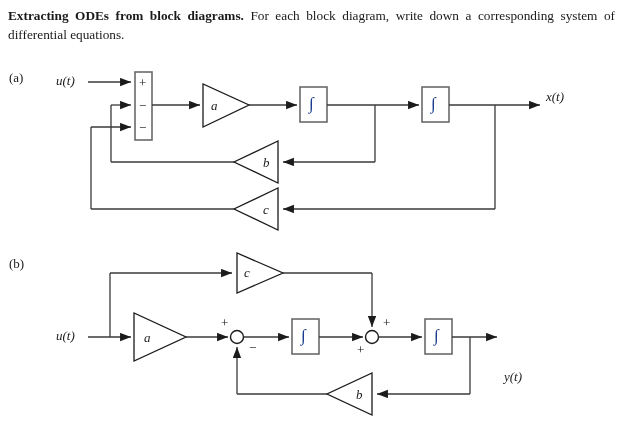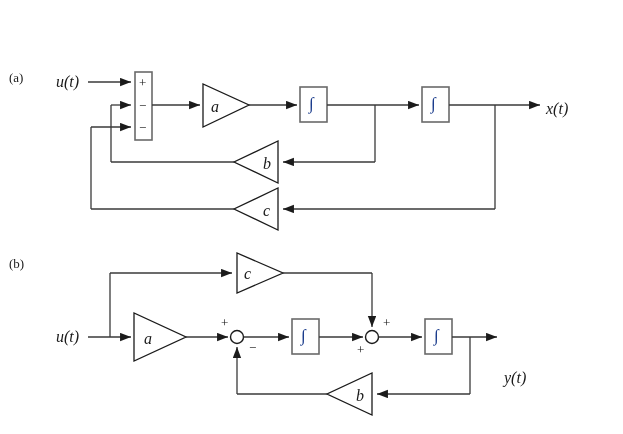--- a/index.html
+++ b/index.html
@@ -1,35 +1,38 @@
 <!DOCTYPE html>
 <html><head>
 <meta charset="utf-8">
 <style>
   html,body{margin:0;padding:0;background:#ffffff;}
   body{width:623px;height:434px;position:relative;overflow:hidden;
        font-family:"Liberation Serif","DejaVu Serif",serif;color:#1a1a1a;}
   #stage{position:absolute;left:0;top:0;width:623px;height:434px;}
   .prompt{position:absolute;left:8px;top:6px;width:607px;font-size:13.3px;line-height:1.45;text-align:justify;}
   .prompt b{font-weight:bold;}
-  .lbl{position:absolute;font-style:italic;font-size:16px;white-space:nowrap;}
+  .lbl{position:absolute;font-style:italic;font-size:13px;white-space:nowrap;}
   .plain{position:absolute;font-size:13px;white-space:nowrap;font-style:normal;}
   .sign{position:absolute;font-size:13px;font-style:normal;color:#111;line-height:1;}
   svg{position:absolute;left:0;top:0;width:623px;height:434px;overflow:visible;}
   .ln{stroke:#3a3a3a;stroke-width:1.3;fill:none;}
   .shape{stroke:#1b1b1b;stroke-width:1.3;fill:#ffffff;}
   .boxsh{stroke:#6a6a6a;stroke-width:1.6;fill:#ffffff;}
   .circ{stroke:#1b1b1b;stroke-width:1.4;fill:#ffffff;}
   .intgl{position:absolute;font-family:"Liberation Serif","DejaVu Serif",serif;font-style:italic;font-size:17px;color:#1b3c8c;}
 </style>
 </head>
 <body>
 
 <div id="stage">
 
+  <div class="prompt">
+    <b>Extracting ODEs from block diagrams.</b><span> For each block diagram, write down a corresponding system of differential equations.</span>
+  </div>
 
   <svg viewBox="0 0 623 434">
     <defs>
       <marker id="ar" markerWidth="9" markerHeight="9" refX="8.4" refY="3.2" orient="auto" markerUnits="strokeWidth">
         <path d="M0,0 L8.4,3.2 L0,6.4 z" fill="#1b1b1b"></path>
       </marker>
     </defs>
 
     <line class="ln" x1="88" y1="82" x2="131" y2="82" marker-end="url(#ar)"></line>
 
@@ -94,21 +97,21 @@
 
     <line class="ln" x1="470" y1="337" x2="470" y2="394"></line>
     <line class="ln" x1="470" y1="394" x2="377" y2="394" marker-end="url(#ar)"></line>
     <polygon class="shape" points="372,373 372,415 327,394"></polygon>
     <line class="ln" x1="327" y1="394" x2="237" y2="394"></line>
     <line class="ln" x1="237" y1="394" x2="237" y2="347" marker-end="url(#ar)"></line>
   </svg>
 
   <div class="plain" style="left:9px;top:70px;">(a)</div>
   <div class="lbl" style="left:56px;top:73px;">u(t)</div>
-  <div class="lbl" style="left:546px;top:100px;">x(t)</div>
+  <div class="lbl" style="left:546px;top:89px;">x(t)</div>
   <div class="sign" style="left:139px;top:76px;">+</div>
   <div class="sign" style="left:139px;top:99px;">−</div>
   <div class="sign" style="left:139px;top:121px;">−</div>
   <div class="lbl" style="left:211px;top:98px;">a</div>
   <div class="lbl" style="left:263px;top:155px;">b</div>
   <div class="lbl" style="left:263px;top:202px;">c</div>
   <div class="intgl" style="left:309px;top:94px;">∫</div>
   <div class="intgl" style="left:431px;top:94px;">∫</div>
 
   <div class="plain" style="left:9px;top:256px;">(b)</div>

